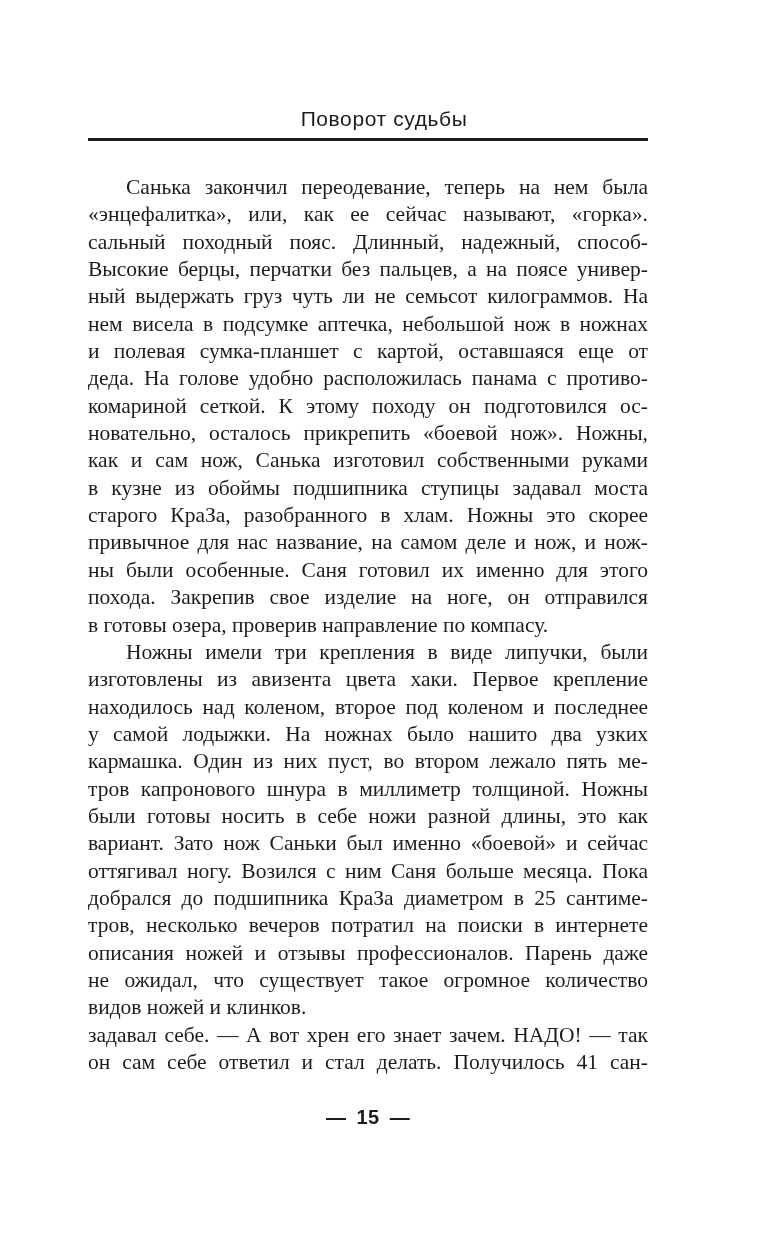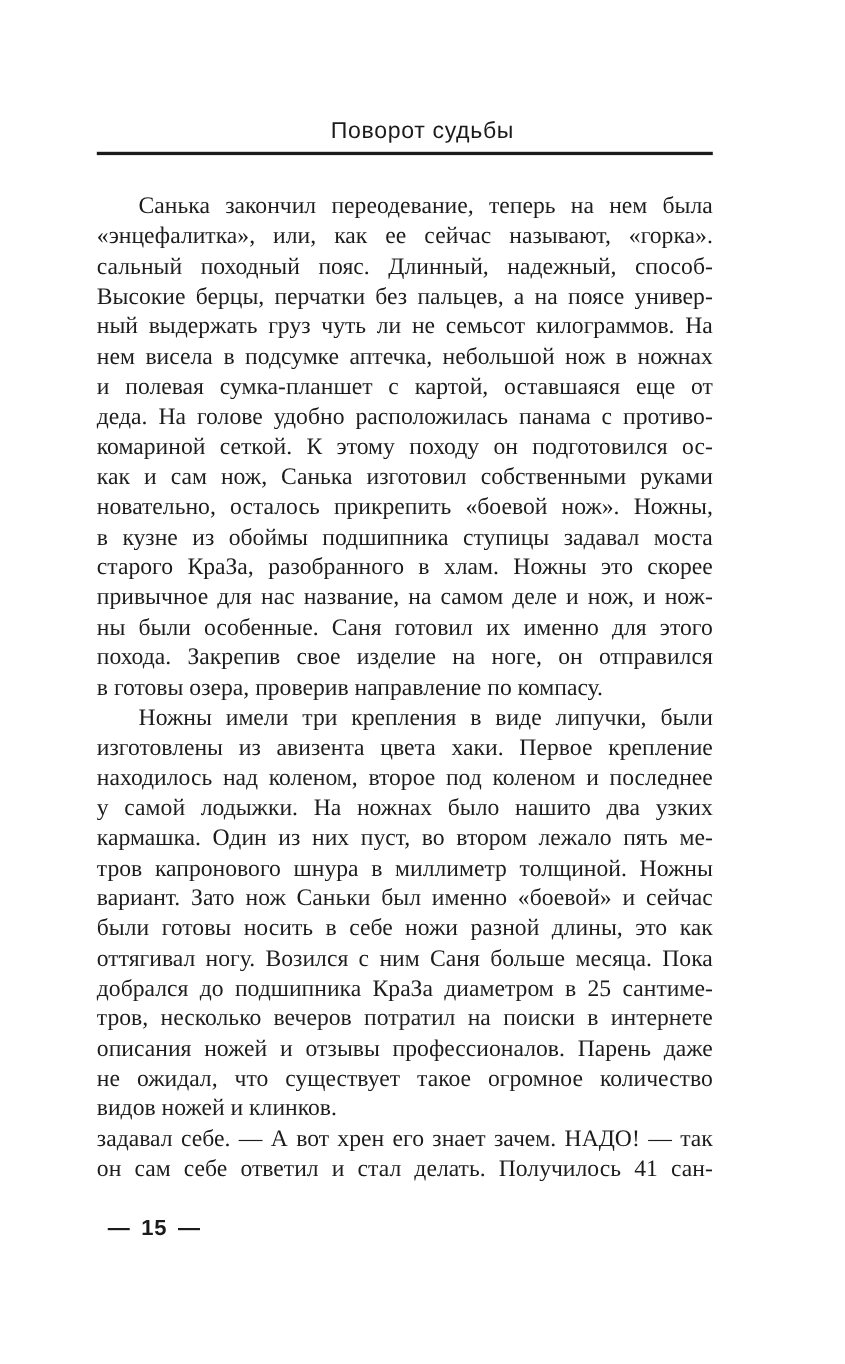--- a/index.html
+++ b/index.html
@@ -46,20 +46,21 @@
   }
   .line.indent {
     text-indent: 38px;
   }
   .line.para-end {
     text-align-last: left;
   }
   .footer {
     width: 560px;
     margin: 30px 0 0 88px;
+    text-align: center;
     font-family: "Liberation Sans", "DejaVu Sans", sans-serif;
     font-size: 20px;
     font-weight: bold;
     color: #1b1b1b;
     letter-spacing: 0.5px;
   }
   .footer .dash {
     display: inline-block;
     margin: 0 10px;
   }
@@ -79,36 +80,36 @@
   <div class="body-text">
       <div class="line indent">Санька закончил переодевание, теперь на нем была</div>
       <div class="line">«энцефалитка», или, как ее сейчас называют, «горка».</div>
       <div class="line">сальный походный пояс. Длинный, надежный, способ-</div>
       <div class="line">Высокие берцы, перчатки без пальцев, а на поясе универ-</div>
       <div class="line">ный выдержать груз чуть ли не семьсот килограммов. На</div>
       <div class="line">нем висела в подсумке аптечка, небольшой нож в ножнах</div>
       <div class="line">и полевая сумка-планшет с картой, оставшаяся еще от</div>
       <div class="line">деда. На голове удобно расположилась панама с противо-</div>
       <div class="line">комариной сеткой. К этому походу он подготовился ос-</div>
+      <div class="line">новательно, осталось прикрепить «боевой нож». Ножны,</div>
       <div class="line">как и сам нож, Санька изготовил собственными руками</div>
-      <div class="line">новательно, осталось прикрепить «боевой нож». Ножны,</div>
       <div class="line">в кузне из обоймы подшипника ступицы задавал моста</div>
       <div class="line">старого КраЗа, разобранного в хлам. Ножны это скорее</div>
       <div class="line">привычное для нас название, на самом деле и нож, и нож-</div>
       <div class="line">ны были особенные. Саня готовил их именно для этого</div>
       <div class="line">похода. Закрепив свое изделие на ноге, он отправился</div>
       <div class="line para-end">в готовы озера, проверив направление по компасу.</div>
       <div class="line indent">Ножны имели три крепления в виде липучки, были</div>
       <div class="line">изготовлены из авизента цвета хаки. Первое крепление</div>
       <div class="line">находилось над коленом, второе под коленом и последнее</div>
       <div class="line">у самой лодыжки. На ножнах было нашито два узких</div>
       <div class="line">кармашка. Один из них пуст, во втором лежало пять ме-</div>
       <div class="line">тров капронового шнура в миллиметр толщиной. Ножны</div>
+      <div class="line">были готовы носить в себе ножи разной длины, это как</div>
       <div class="line">вариант. Зато нож Саньки был именно «боевой» и сейчас</div>
-      <div class="line">были готовы носить в себе ножи разной длины, это как</div>
       <div class="line">оттягивал ногу. Возился с ним Саня больше месяца. Пока</div>
       <div class="line">добрался до подшипника КраЗа диаметром в 25 сантиме-</div>
       <div class="line">тров, несколько вечеров потратил на поиски в интернете</div>
       <div class="line">описания ножей и отзывы профессионалов. Парень даже</div>
       <div class="line">не ожидал, что существует такое огромное количество</div>
       <div class="line para-end">видов ножей и клинков.</div>
       <div class="line">задавал себе. — А вот хрен его знает зачем. НАДО! — так</div>
       <div class="line">он сам себе ответил и стал делать. Получилось 41 сан-</div>
     </div>
 

